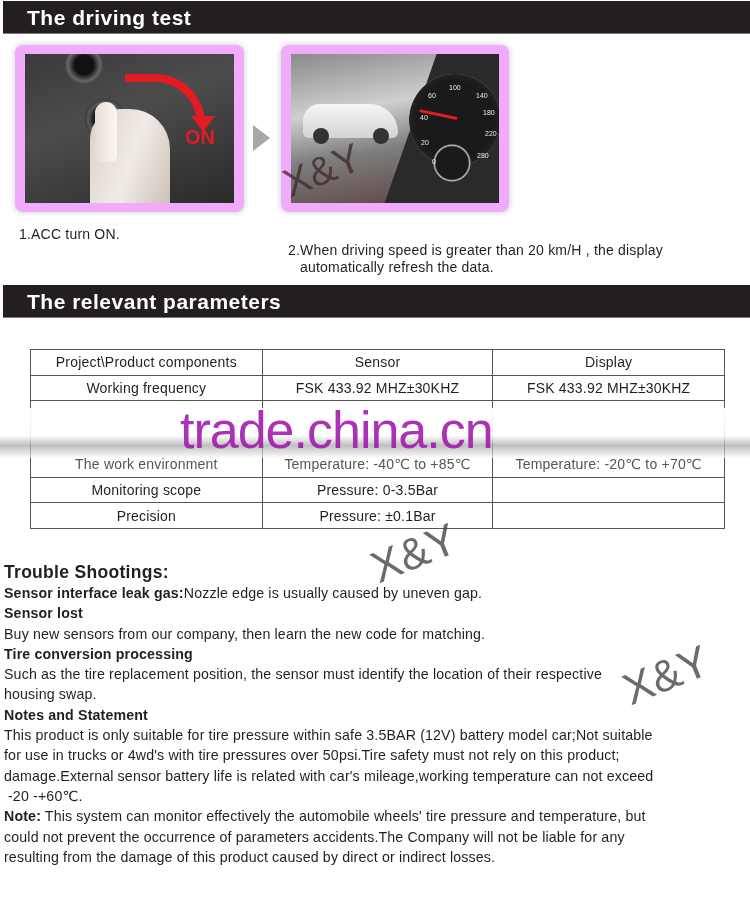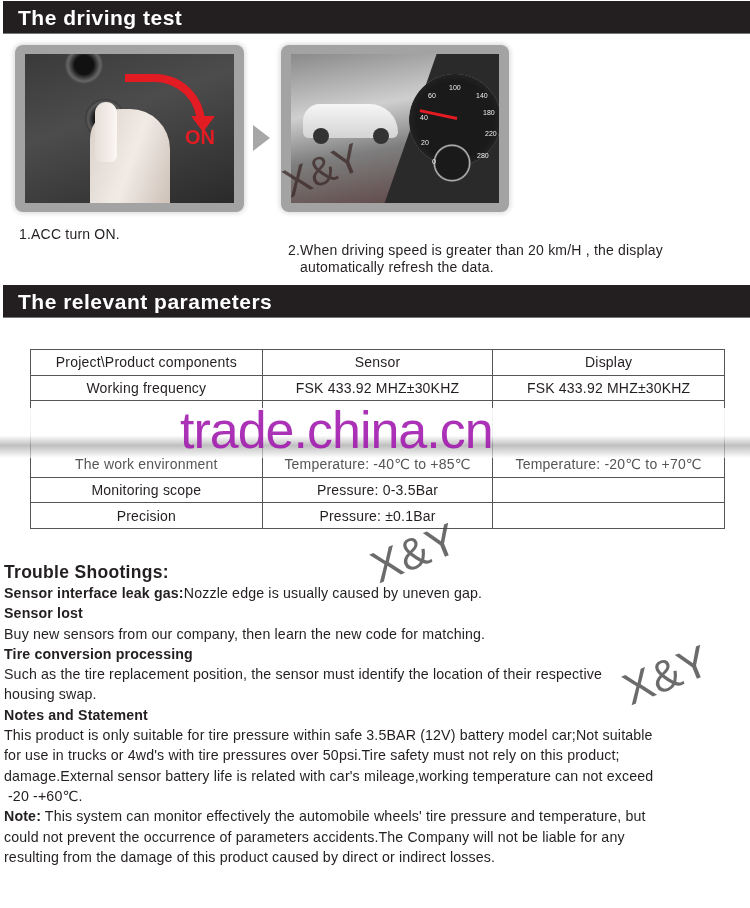--- a/index.html
+++ b/index.html
@@ -4,29 +4,29 @@
 <style>
   * { box-sizing: border-box; margin: 0; padding: 0; }
   html, body { width: 750px; height: 908px; background: #ffffff; overflow: hidden; }
   body { position: relative; font-family: "Liberation Sans", "DejaVu Sans", sans-serif; color: #231f20; }
 
   .section-bar {
     position: absolute; left: 3px; width: 747px; height: 33px;
     background: #231f20; color: #ffffff;
     font-family: "Liberation Sans", sans-serif; font-weight: bold;
     font-size: 21px; letter-spacing: 0.5px;
-    padding-left: 15px; line-height: 33px;
+    padding-left: 24px; line-height: 33px;
     border-bottom: 1px solid #777;
   }
   #bar1 { top: 1px; }
   #bar2 { top: 285px; }
 
   
   .card {
-    position: absolute; background: #a3a3a3;
+    position: absolute; background: #f0abfc;
     border-radius: 8px;
     box-shadow: 0 0 4px 2px rgba(0,0,0,0.12);
     padding: 9px 10px;
   }
   #card1 { left: 15px; top: 45px; width: 229px; height: 167px; }
   #card2 { left: 281px; top: 45px; width: 228px; height: 167px; }
   .photo { width: 100%; height: 100%; position: relative; overflow: hidden; }
 
   #photo1 {
     background: linear-gradient(160deg, #3a3a3a 0%, #4c4c4c 40%, #2a2a2a 100%);

